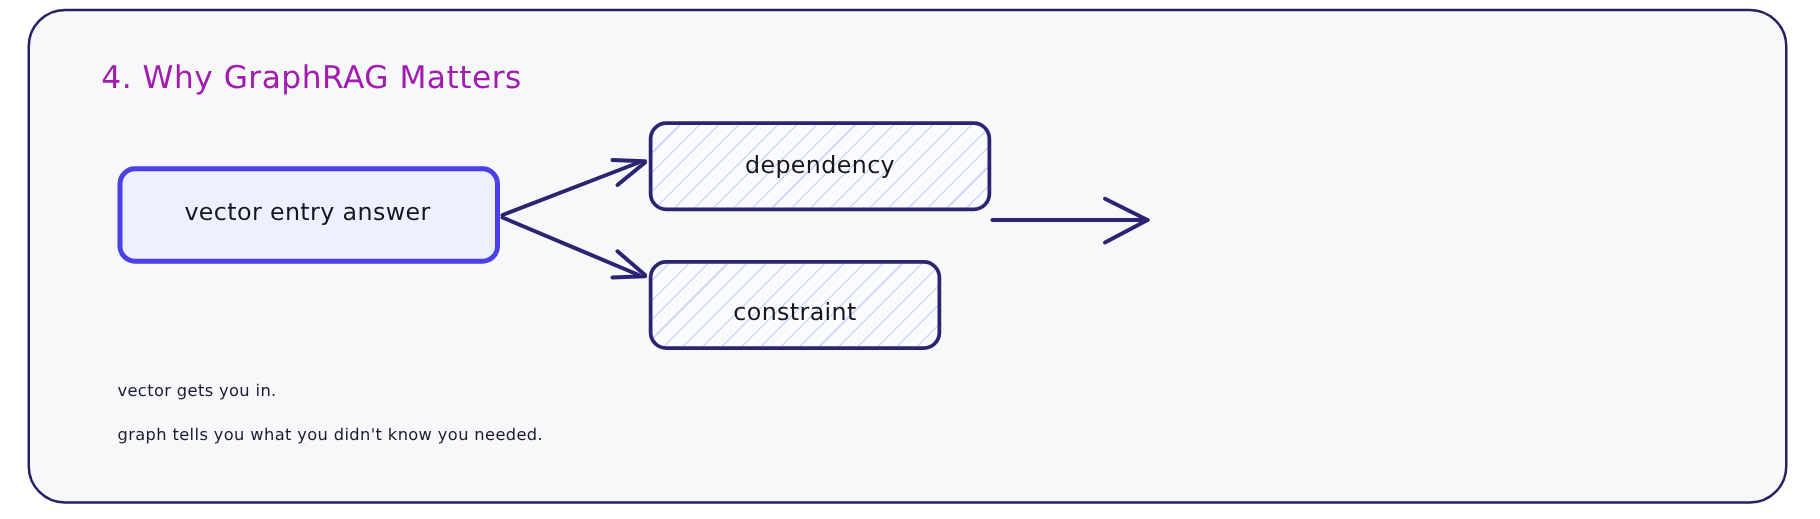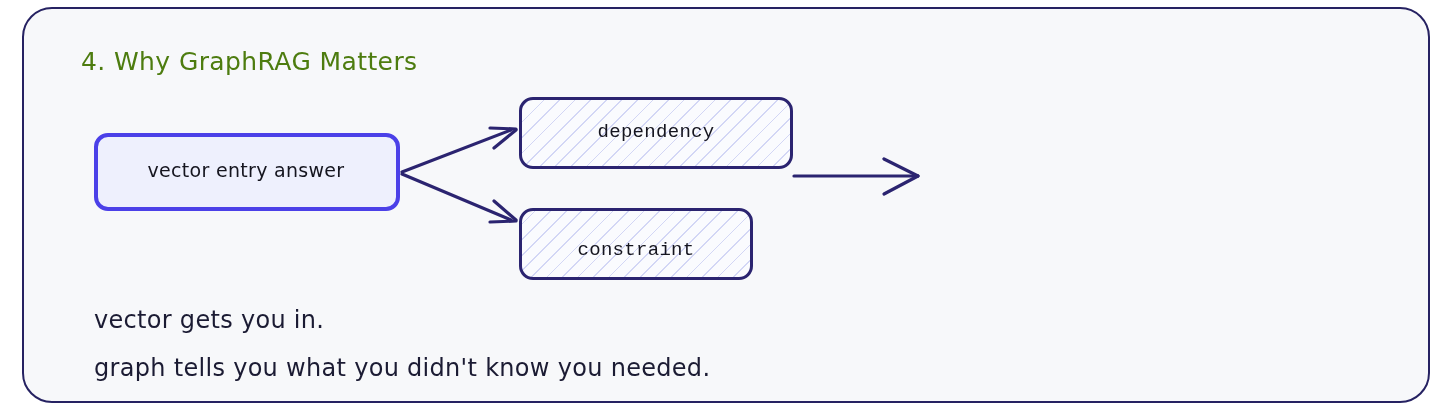--- a/index.html
+++ b/index.html
@@ -26,21 +26,21 @@
     border: 2.5px solid #262262;
     border-radius: 30px;
   }
 
   
   .title {
     position: absolute;
     left: 57px;
     top: 38px;
     font-size: 25px;
-    color: #4d7c0f;
+    color: #a21caf;
     letter-spacing: 0.4px;
     white-space: nowrap;
     font-family: "DejaVu Sans", sans-serif;
   }
 
   
   .node {
     position: absolute;
     box-sizing: border-box;
     display: flex;
@@ -60,21 +60,20 @@
     border: 3px solid #2b2470;
     border-radius: 14px;
     background-color: #fafbfe;
     background-image: repeating-linear-gradient(
       -45deg,
       rgba(120, 130, 225, 0.30) 0px,
       rgba(120, 130, 225, 0.30) 1.2px,
       rgba(255, 255, 255, 0) 1.2px,
       rgba(255, 255, 255, 0) 11px
     );
-    font-family: Liberation Mono, monospace;
   }
 
   .node-label {
     width: 100%;
     font-size: 19px;
     color: #15151f;
     letter-spacing: 0.3px;
     line-height: 1.42;
   }
   .node-label--center {
@@ -118,21 +117,21 @@
     left: 0; top: 0;
     width: 1456px; height: 415px;
     pointer-events: none;
   }
 
   
   .caption {
     position: absolute;
     left: 70px;
     top: 297px;
-    font-size: 24px;
+    font-size: 13px;
     color: #1b1b33;
     letter-spacing: 0.3px;
   }
   .caption-line { white-space: nowrap; }
   .caption-line + .caption-line { margin-top: 20px; }
 </style>
 </head>
 <body>
 
 <div class="frame">

